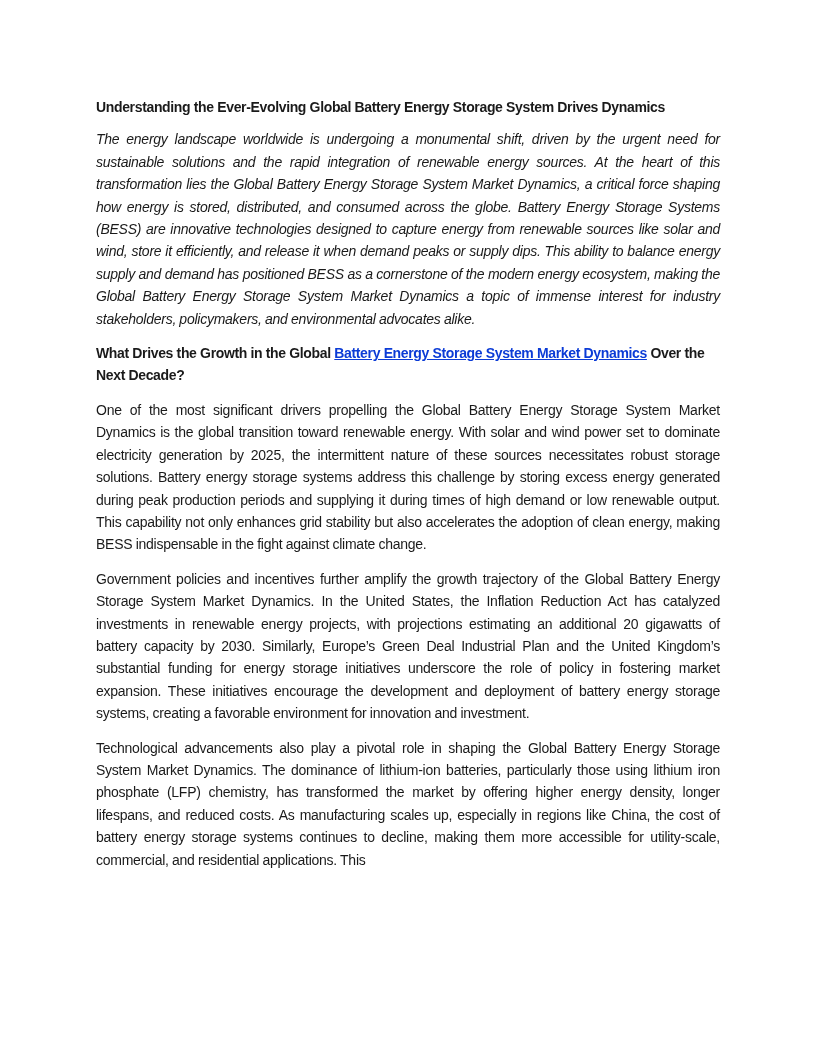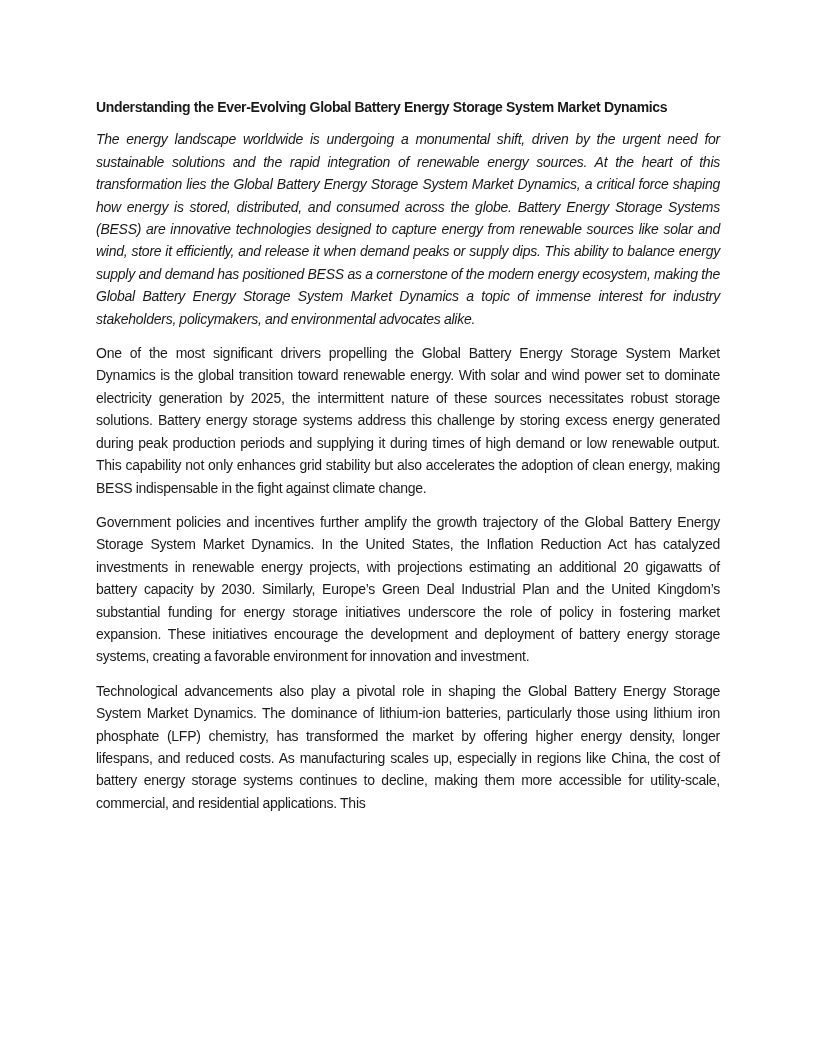--- a/index.html
+++ b/index.html
@@ -52,23 +52,24 @@
       cursor: pointer;
     }
     #h1 { margin-bottom: 10px; }
     #p1 { margin-bottom: 12px; font-style: italic; }
     #h2 { margin-bottom: 12px; }
   </style>
 </head>
 <body>
 
 <div class="page">
-  <h1 id="h1" class="heading">Understanding the Ever-Evolving Global Battery Energy Storage System Market Dynamics</h1>
+  <h1 id="h1" class="heading">Understanding the Ever-Evolving Global Battery Energy Storage System Drives Dynamics</h1>
 
   <p id="p1" class="para">The energy landscape worldwide is undergoing a monumental shift, driven by the urgent need for sustainable solutions and the rapid integration of renewable energy sources. At the heart of this transformation lies the Global Battery Energy Storage System Market Dynamics, a critical force shaping how energy is stored, distributed, and consumed across the globe. Battery Energy Storage Systems (BESS) are innovative technologies designed to capture energy from renewable sources like solar and wind, store it efficiently, and release it when demand peaks or supply dips. This ability to balance energy supply and demand has positioned BESS as a cornerstone of the modern energy ecosystem, making the Global Battery Energy Storage System Market Dynamics a topic of immense interest for industry stakeholders, policymakers, and environmental advocates alike.</p>
 
+  <h2 id="h2" class="subheading"><span>What Drives the Growth in the Global </span><a class="link">Battery Energy Storage System Market Dynamics</a><span> Over the Next Decade?</span></h2>
 
   <p class="para">One of the most significant drivers propelling the Global Battery Energy Storage System Market Dynamics is the global transition toward renewable energy. With solar and wind power set to dominate electricity generation by 2025, the intermittent nature of these sources necessitates robust storage solutions. Battery energy storage systems address this challenge by storing excess energy generated during peak production periods and supplying it during times of high demand or low renewable output. This capability not only enhances grid stability but also accelerates the adoption of clean energy, making BESS indispensable in the fight against climate change.</p>
 
   <p class="para">Government policies and incentives further amplify the growth trajectory of the Global Battery Energy Storage System Market Dynamics. In the United States, the Inflation Reduction Act has catalyzed investments in renewable energy projects, with projections estimating an additional 20 gigawatts of battery capacity by 2030. Similarly, Europe’s Green Deal Industrial Plan and the United Kingdom’s substantial funding for energy storage initiatives underscore the role of policy in fostering market expansion. These initiatives encourage the development and deployment of battery energy storage systems, creating a favorable environment for innovation and investment.</p>
 
   <p class="para">Technological advancements also play a pivotal role in shaping the Global Battery Energy Storage System Market Dynamics. The dominance of lithium-ion batteries, particularly those using lithium iron phosphate (LFP) chemistry, has transformed the market by offering higher energy density, longer lifespans, and reduced costs. As manufacturing scales up, especially in regions like China, the cost of battery energy storage systems continues to decline, making them more accessible for utility-scale, commercial, and residential applications. This</p>
 </div>
 
 </body></html>

